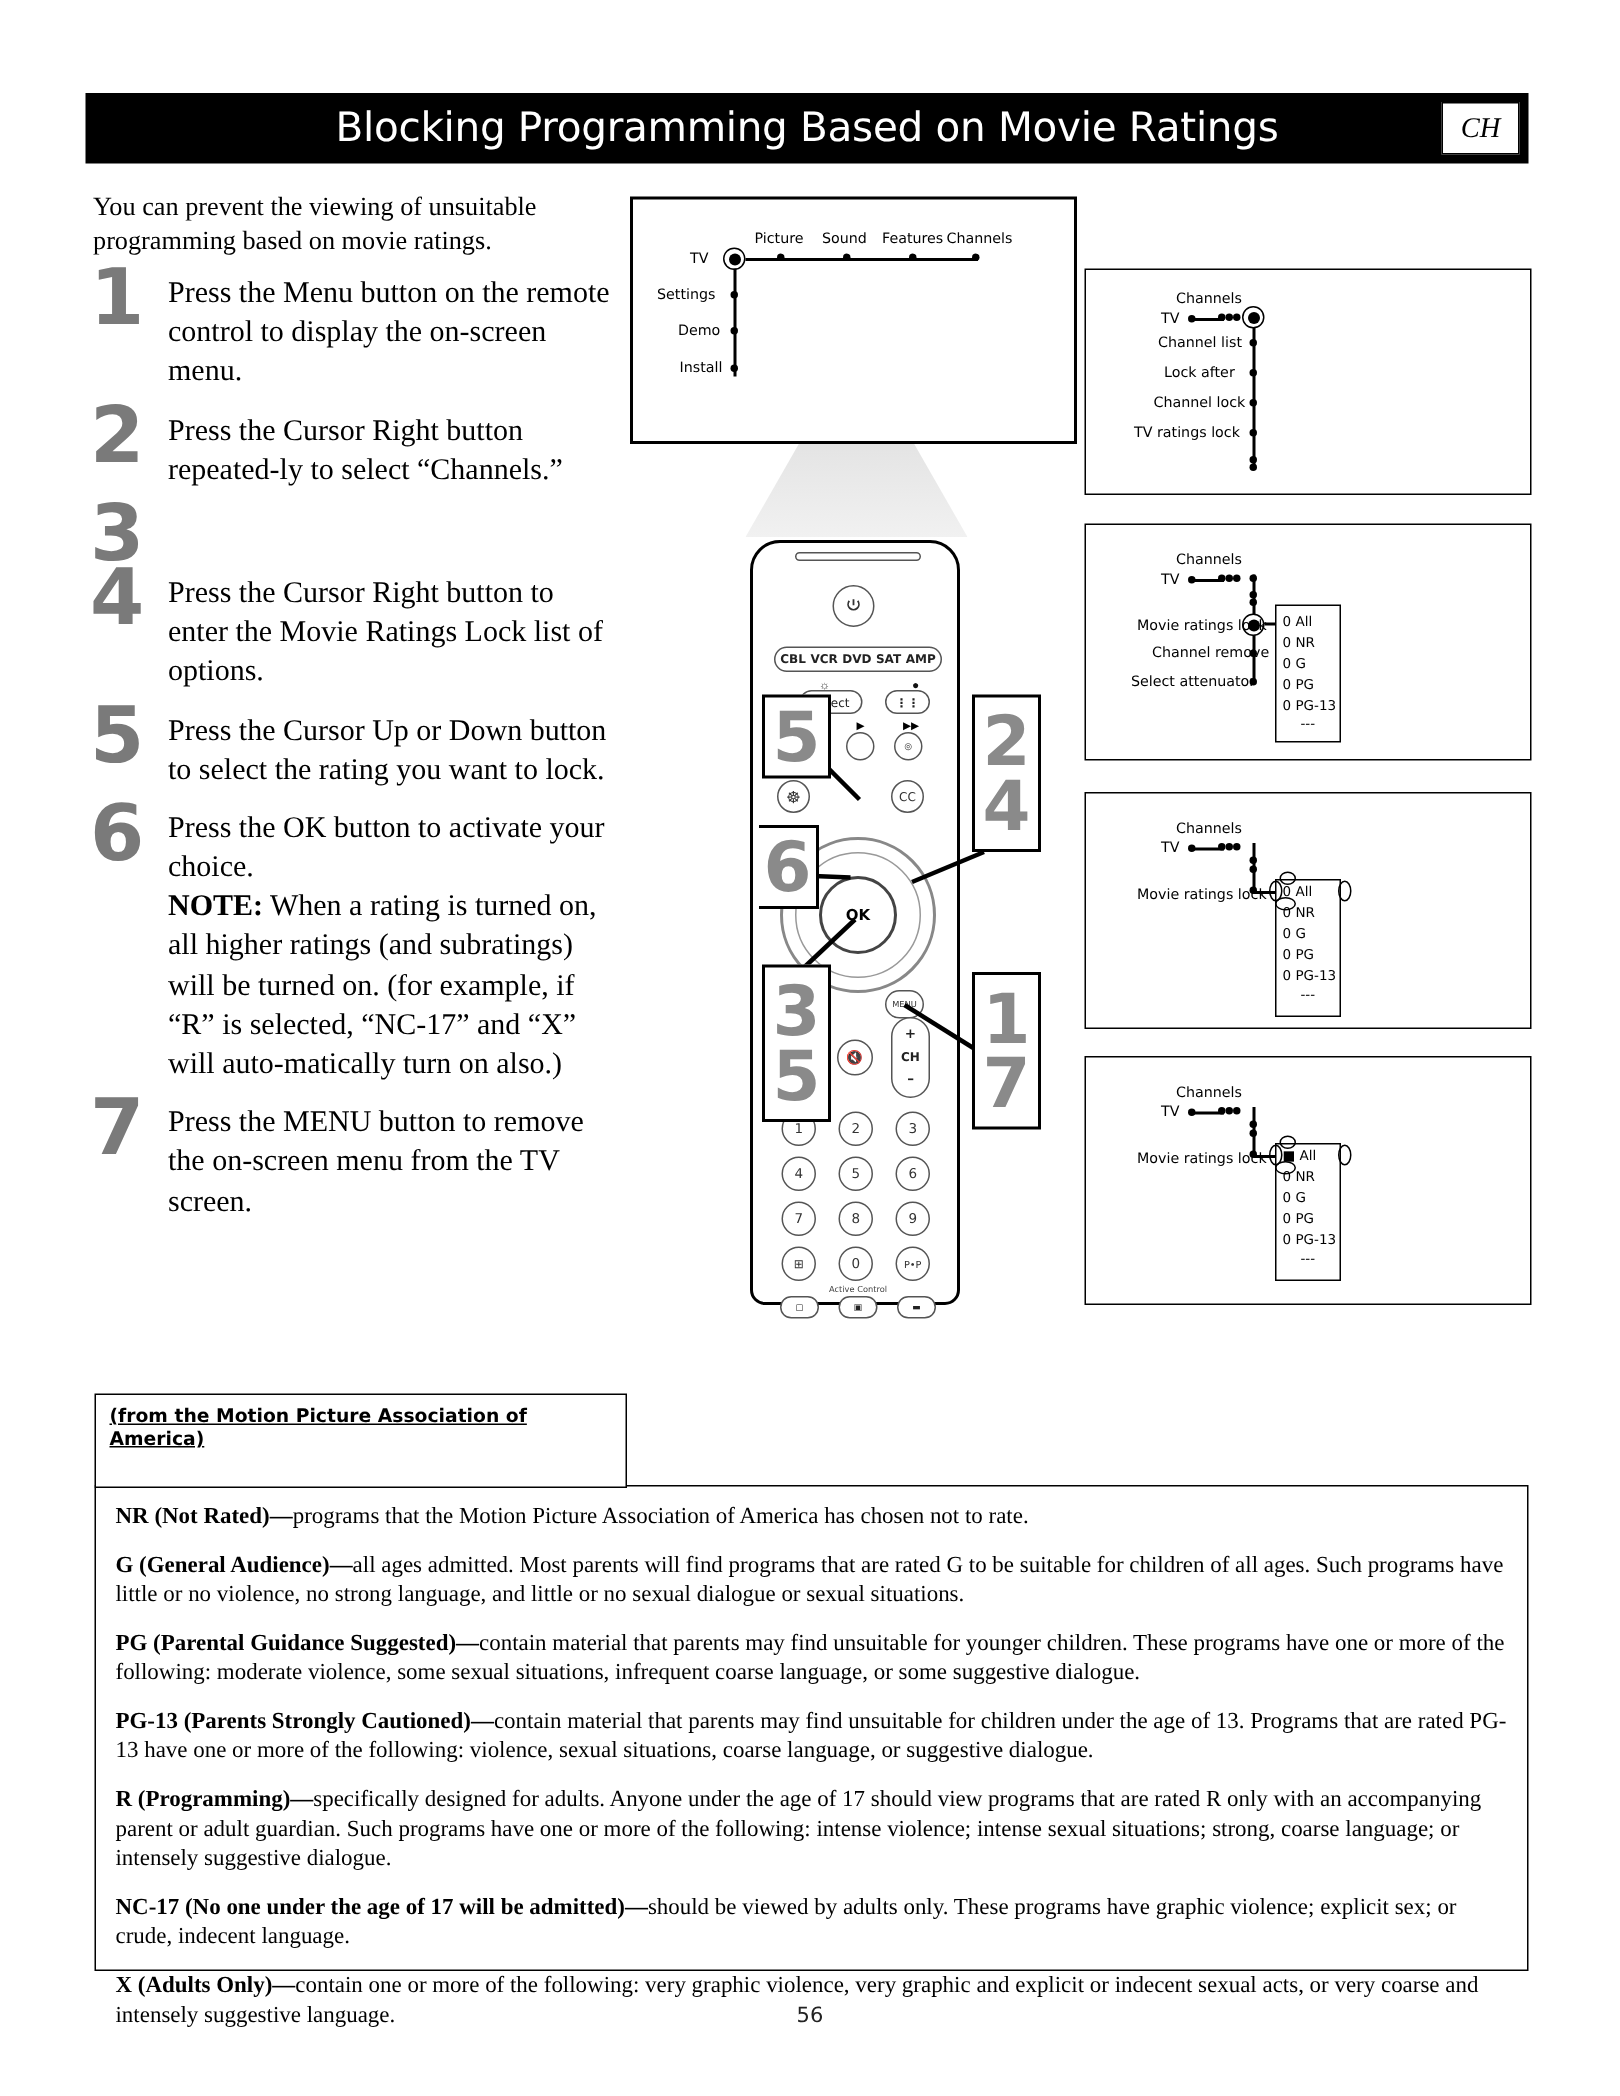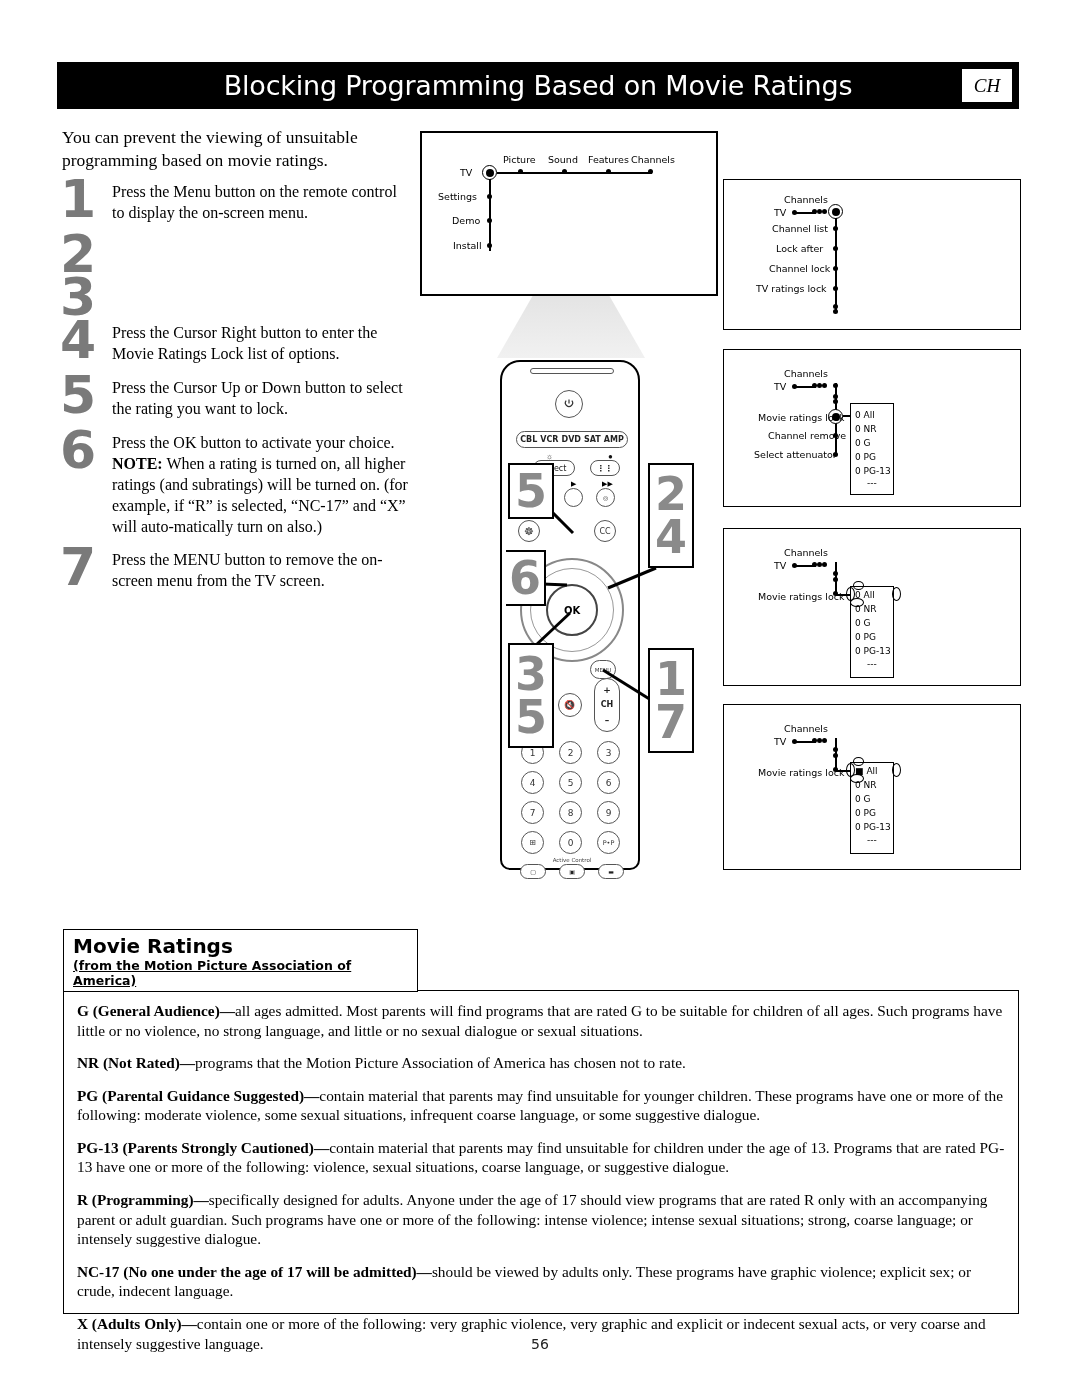--- a/index.html
+++ b/index.html
@@ -41,21 +41,21 @@
   #steps{ position:absolute; left:60px; top:182px; width:350px; }
   .step{ position:relative; min-height:30px; margin-bottom:13px; }
   .step-num{
     position:absolute; left:0; top:-9px; width:42px;
     font-family:"DejaVu Sans", sans-serif;
     font-weight:bold; font-size:52px; line-height:1;
     color:#7a7a7a;
     text-align:left;
   }
   .step-txt{
-    margin-left:52px; font-size:16px; line-height:1.31;
+    margin-left:52px; font-size:20px; line-height:1.31;
   }
   .step-txt b{ font-weight:bold; }
 
   
   #tv-screen{
     position:absolute; left:420px; top:131px; width:298px; height:165px;
     border:2px solid #000; background:#fff;
   }
   
   #beam{
@@ -178,20 +178,21 @@
 
 <div id="intro">You can prevent the viewing of unsuitable programming based on movie ratings.</div>
 
 <div id="steps">
   <div class="step">
     <div class="step-num">1</div>
     <div class="step-txt">Press the Menu button on the remote control to display the on-screen menu.</div>
   </div>
   <div class="step">
     <div class="step-num">2</div>
+    <div class="step-txt">Press the Cursor Right button repeated-ly to select “Channels.”</div>
   </div>
   <div class="step">
     <div class="step-num">3</div>
   </div>
   <div class="step">
     <div class="step-num">4</div>
     <div class="step-txt">Press the Cursor Right button to enter the Movie Ratings Lock list of options.</div>
   </div>
   <div class="step">
     <div class="step-num">5</div>
@@ -452,27 +453,26 @@
   <span>3</span>
   <span>5</span>
 </div>
 
 <div class="callout" style="left:648px; top:648px; width:46px; height:105px; font-size:46px;">
   <span>1</span>
   <span>7</span>
 </div>
 
 <div id="mr-head">
-  <div id="mr-title">Movie Ratings</div>
   <div id="mr-sub">(from the Motion Picture Association of America)</div>
 </div>
 
 <div id="ratings-box">
+  <p class="rating-p"><b>NR (Not Rated)—</b><span>programs that the Motion Picture Association of America has chosen not to rate.</span></p>
   <p class="rating-p"><b>G (General Audience)—</b><span>all ages admitted. Most parents will find programs that are rated G to be suitable for children of all ages. Such programs have little or no violence, no strong language, and little or no sexual dialogue or sexual situations.</span></p>
-  <p class="rating-p"><b>NR (Not Rated)—</b><span>programs that the Motion Picture Association of America has chosen not to rate.</span></p>
   <p class="rating-p"><b>PG (Parental Guidance Suggested)—</b><span>contain material that parents may find unsuitable for younger children. These programs have one or more of the following: moderate violence, some sexual situations, infrequent coarse language, or some suggestive dialogue.</span></p>
   <p class="rating-p"><b>PG-13 (Parents Strongly Cautioned)—</b><span>contain material that parents may find unsuitable for children under the age of 13. Programs that are rated PG-13 have one or more of the following: violence, sexual situations, coarse language, or suggestive dialogue.</span></p>
   <p class="rating-p"><b>R (Programming)—</b><span>specifically designed for adults. Anyone under the age of 17 should view programs that are rated R only with an accompanying parent or adult guardian. Such programs have one or more of the following: intense violence; intense sexual situations; strong, coarse language; or intensely suggestive dialogue.</span></p>
   <p class="rating-p"><b>NC-17 (No one under the age of 17 will be admitted)—</b><span>should be viewed by adults only. These programs have graphic violence; explicit sex; or crude, indecent language.</span></p>
   <p class="rating-p"><b>X (Adults Only)—</b><span>contain one or more of the following: very graphic violence, very graphic and explicit or indecent sexual acts, or very coarse and intensely suggestive language.</span></p>
 </div>
 
 <div id="page-number">56</div>
 
 </body></html>

